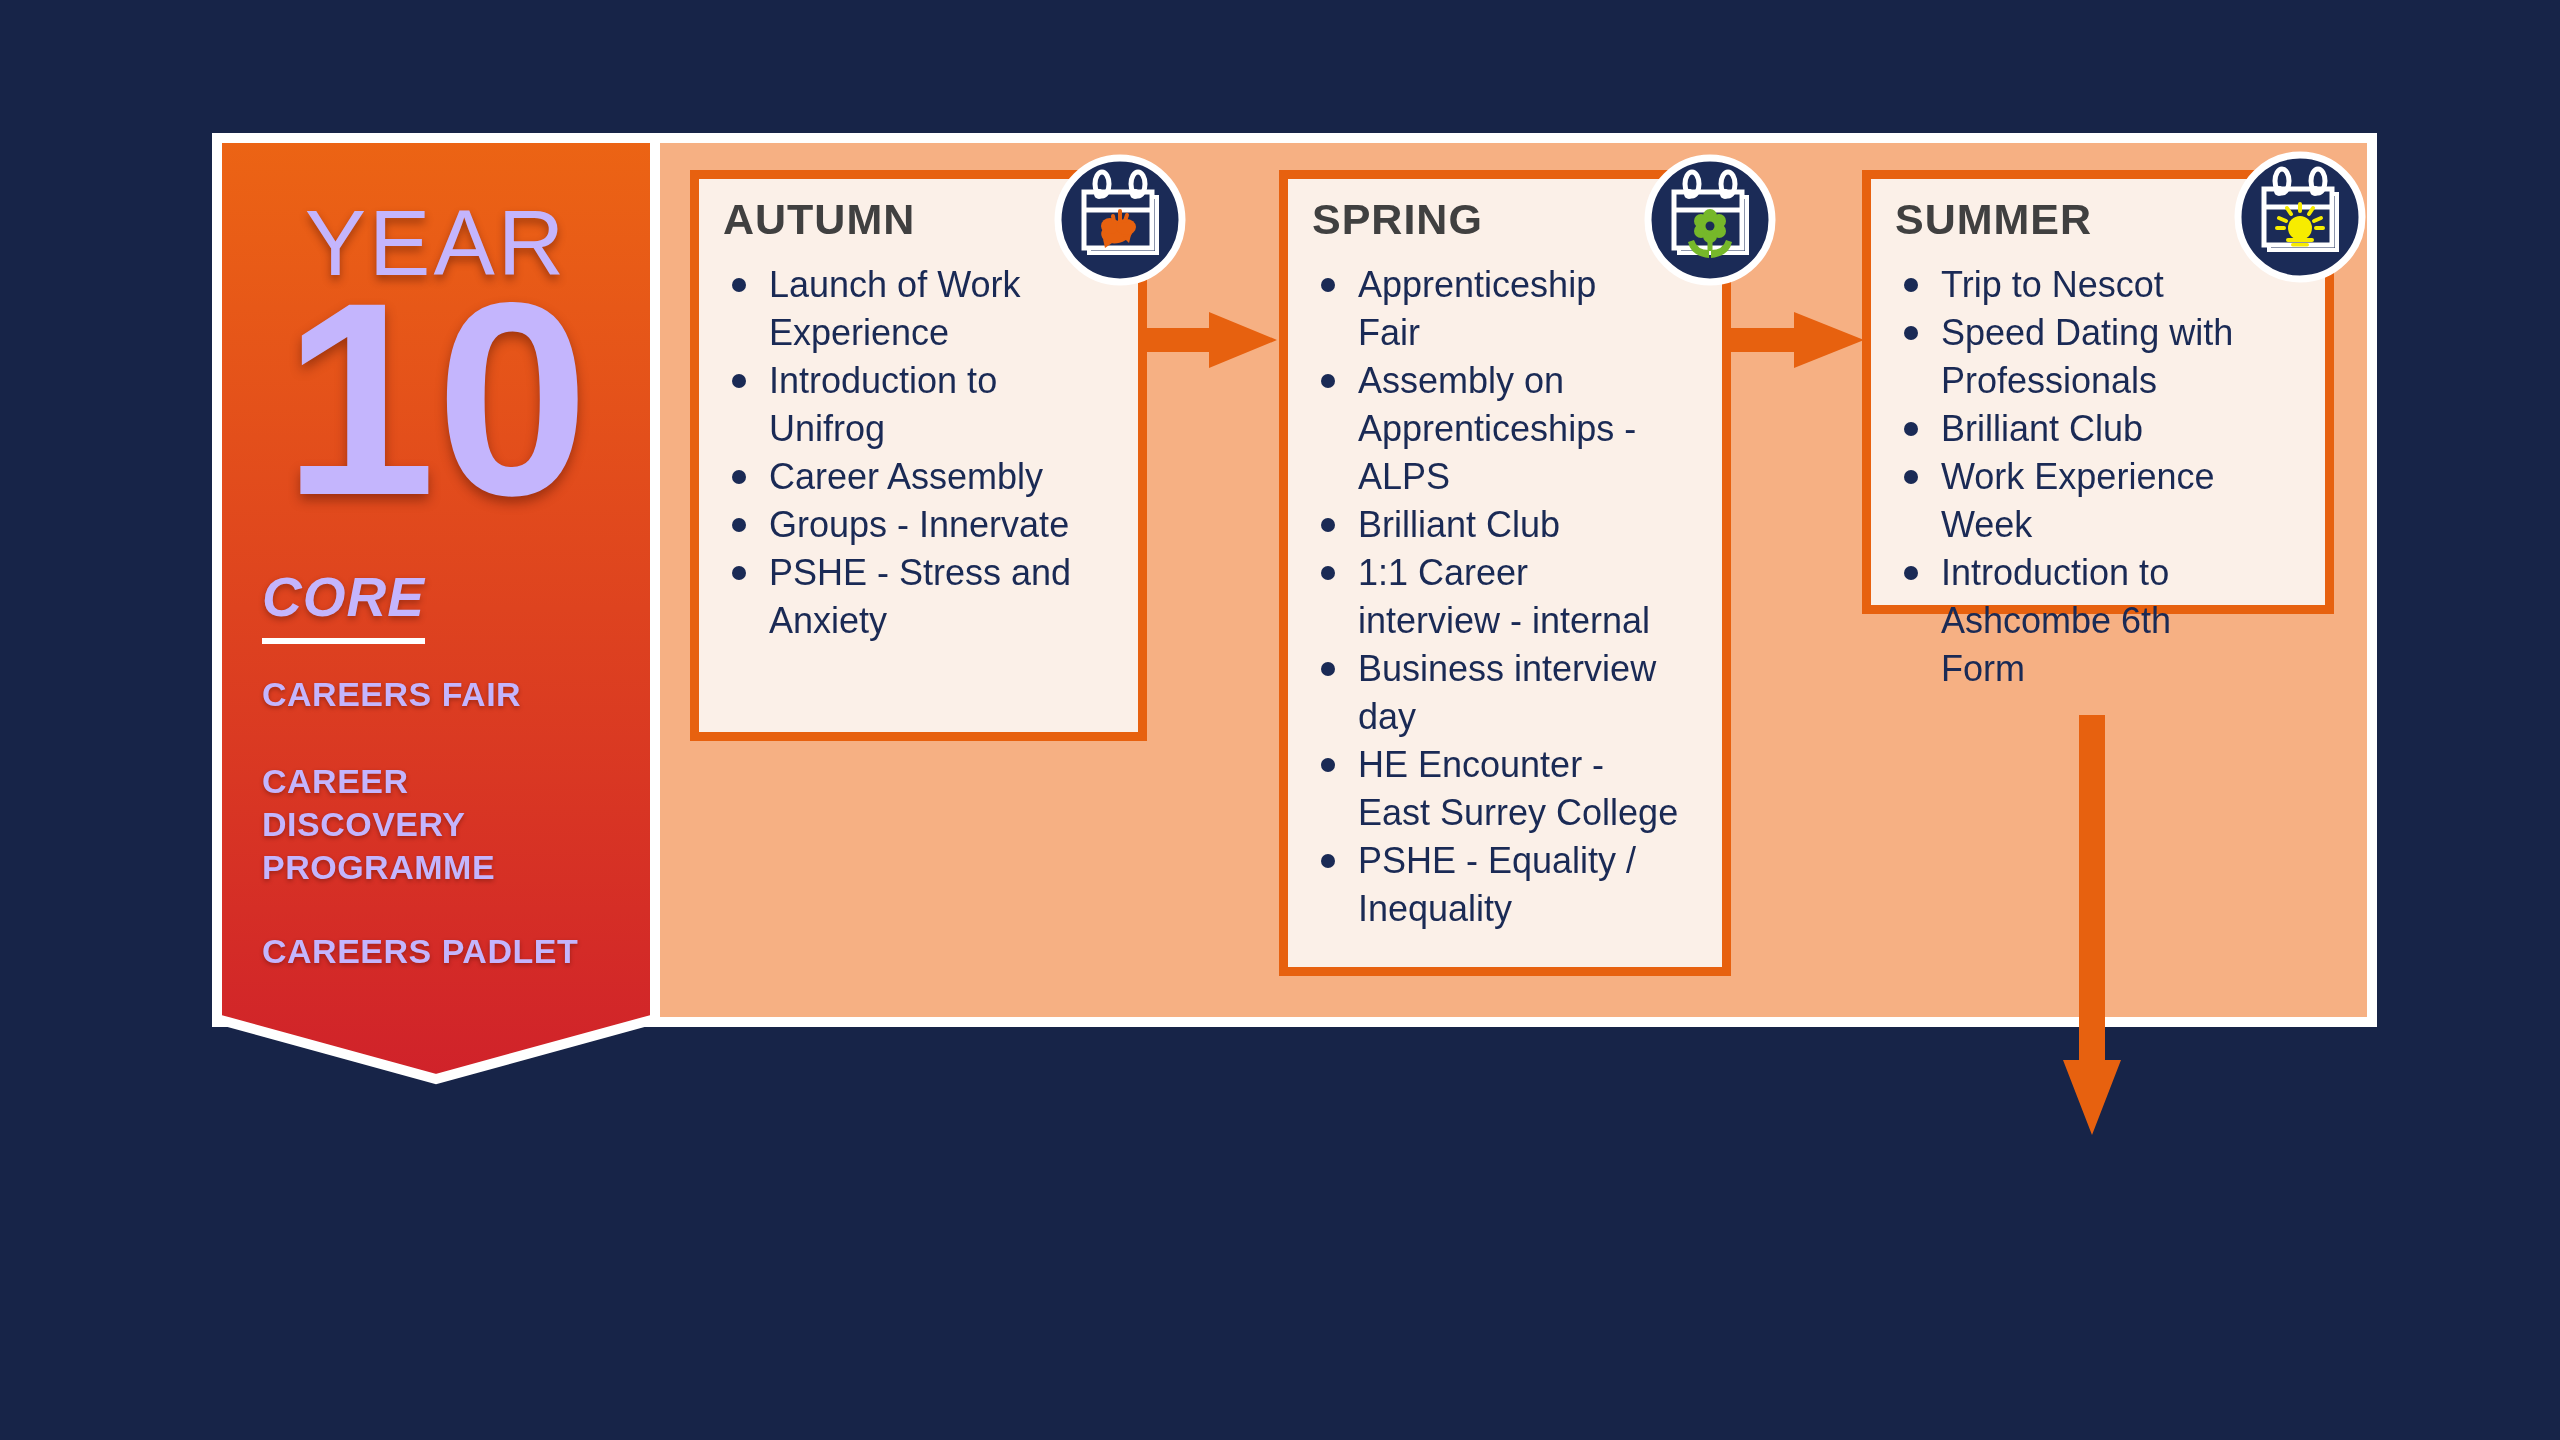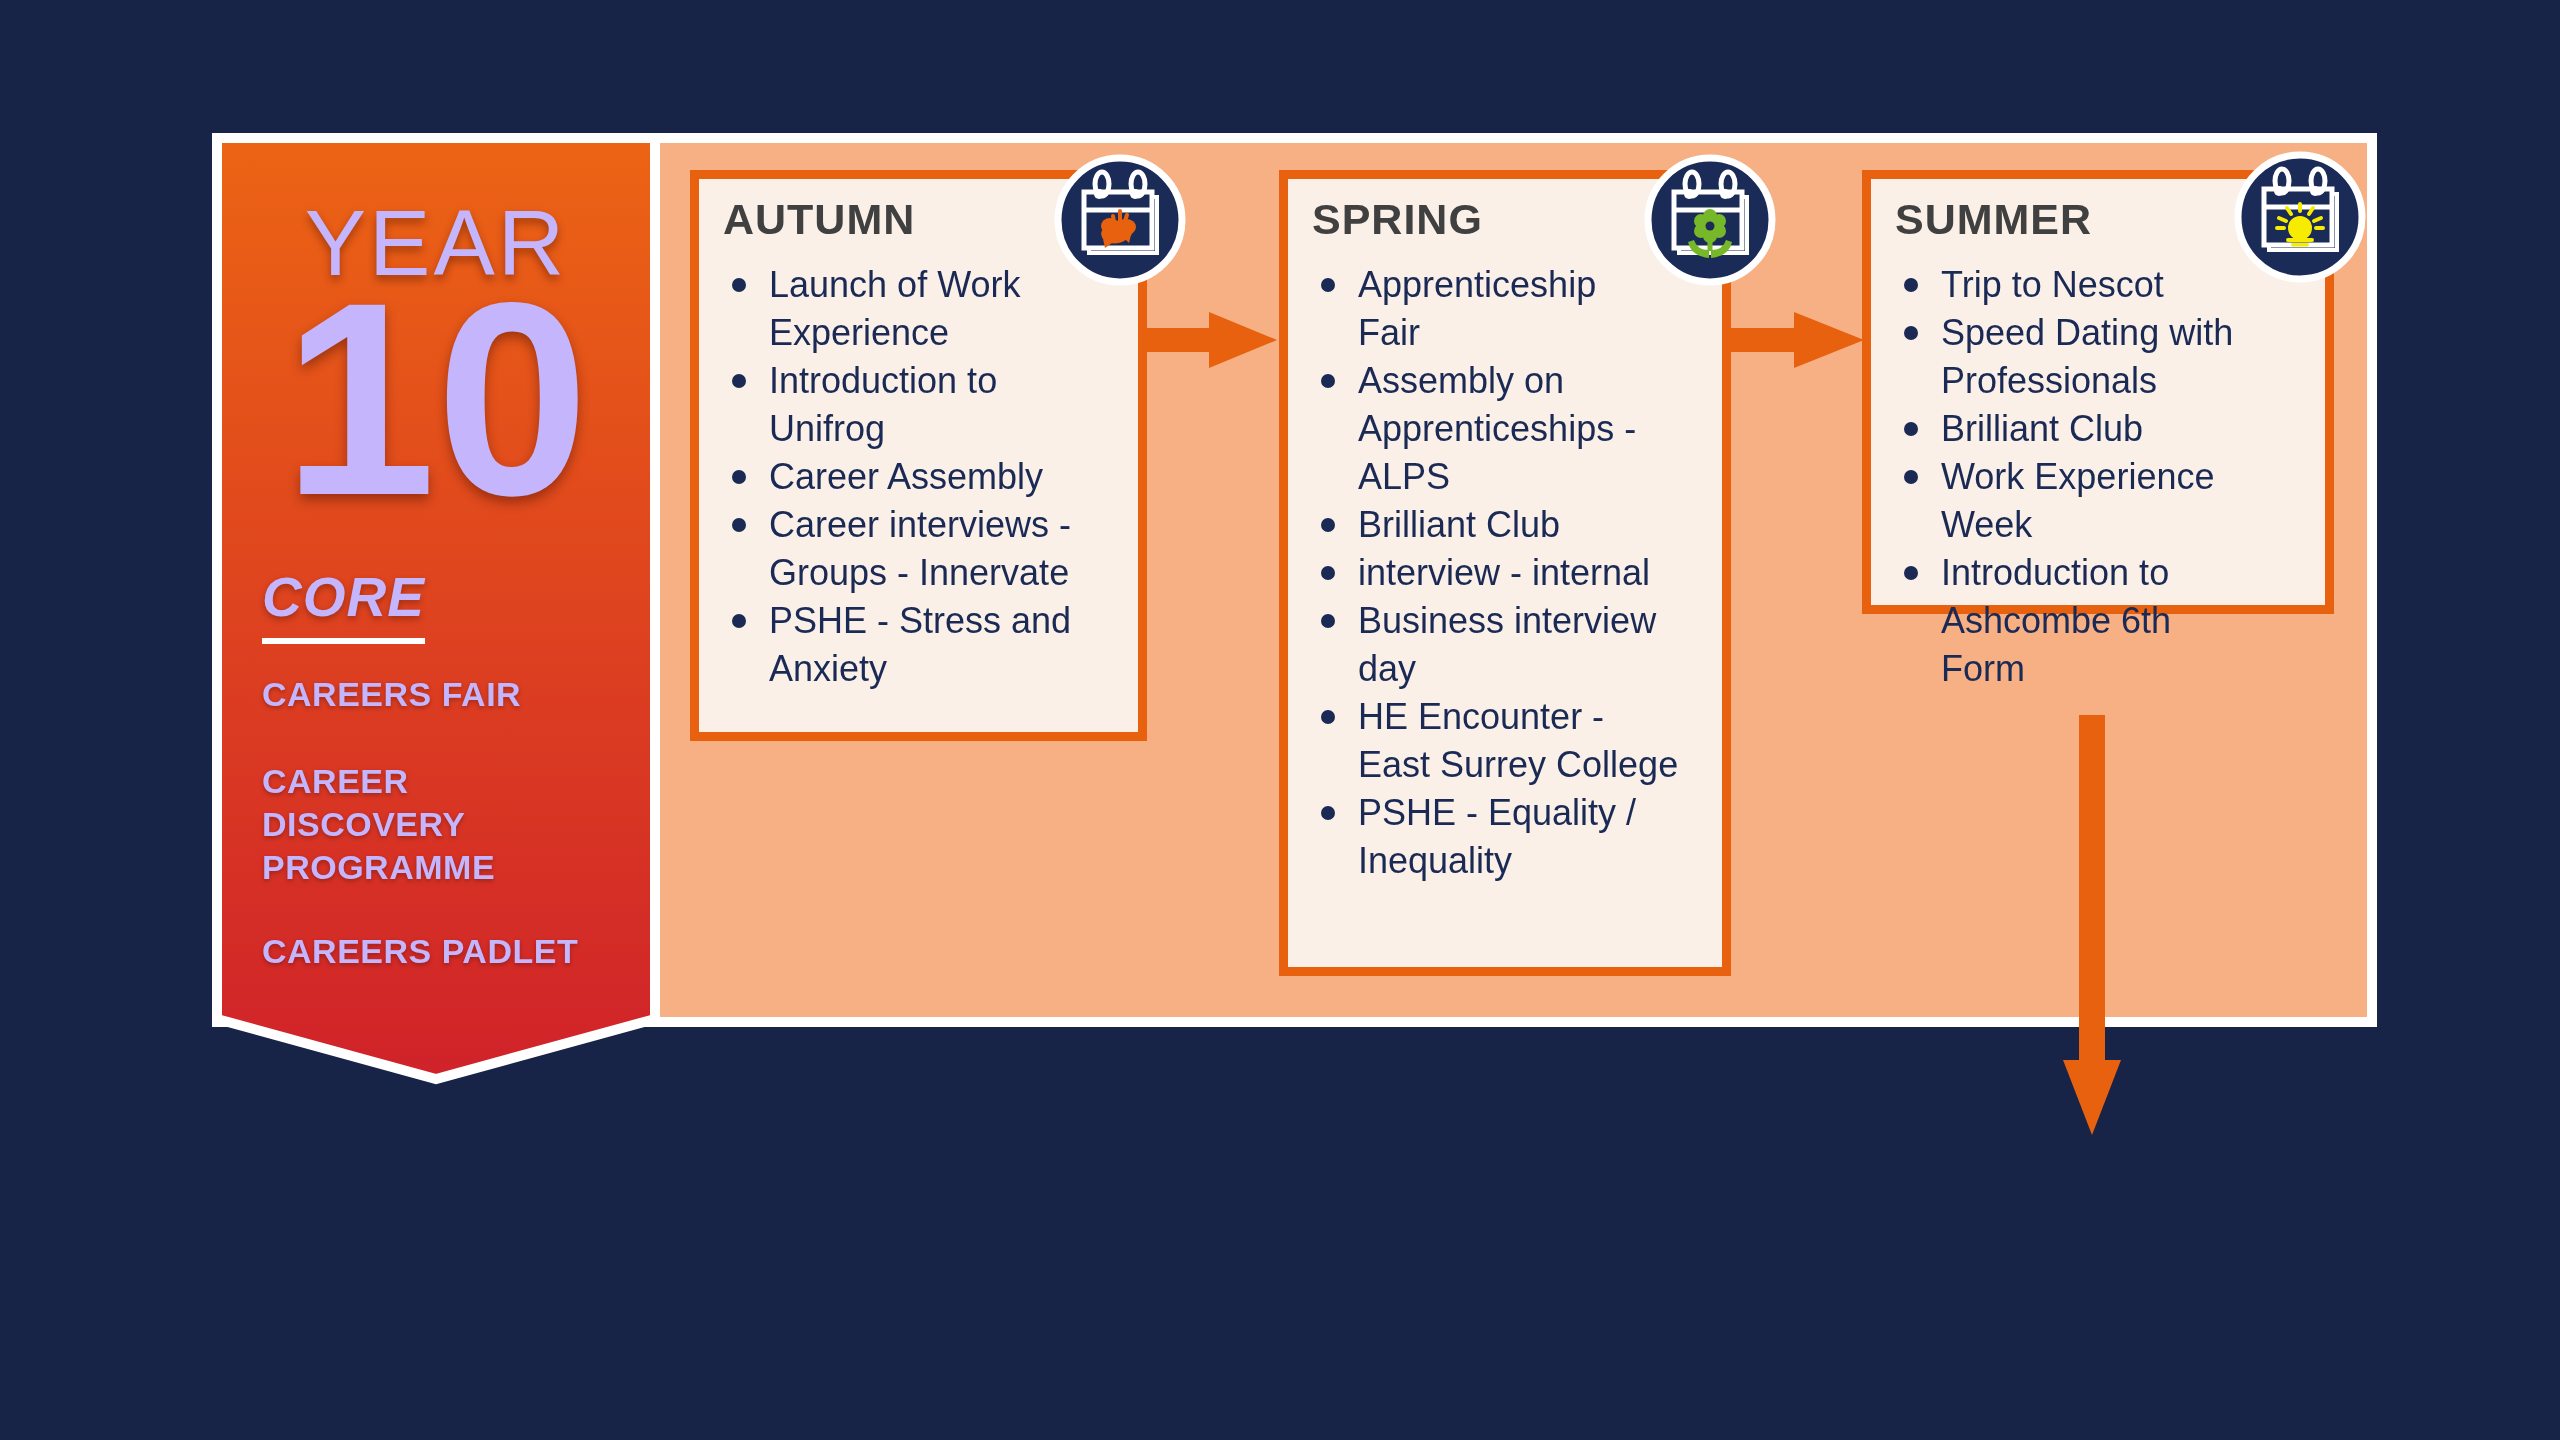--- a/index.html
+++ b/index.html
@@ -111,21 +111,20 @@
         <span class="line">Experience</span>
       </li>
       <li>
         <span class="line">Introduction to</span>
         <span class="line">Unifrog</span>
       </li>
       <li>
         <span class="line">Career Assembly</span>
       </li>
       <li>
-        <span class="line">Career interviews -</span>
         <span class="line">Groups - Innervate</span>
       </li>
       <li>
         <span class="line">PSHE - Stress and</span>
         <span class="line">Anxiety</span>
       </li>
     </ul>
   </div>
 
   <div class="card card-spring">
@@ -137,20 +136,21 @@
       </li>
       <li>
         <span class="line">Assembly on</span>
         <span class="line">Apprenticeships -</span>
         <span class="line">ALPS</span>
       </li>
       <li>
         <span class="line">Brilliant Club</span>
       </li>
       <li>
+        <span class="line">1:1 Career</span>
         <span class="line">interview - internal</span>
       </li>
       <li>
         <span class="line">Business interview</span>
         <span class="line">day</span>
       </li>
       <li>
         <span class="line">HE Encounter -</span>
         <span class="line">East Surrey College</span>
       </li>

